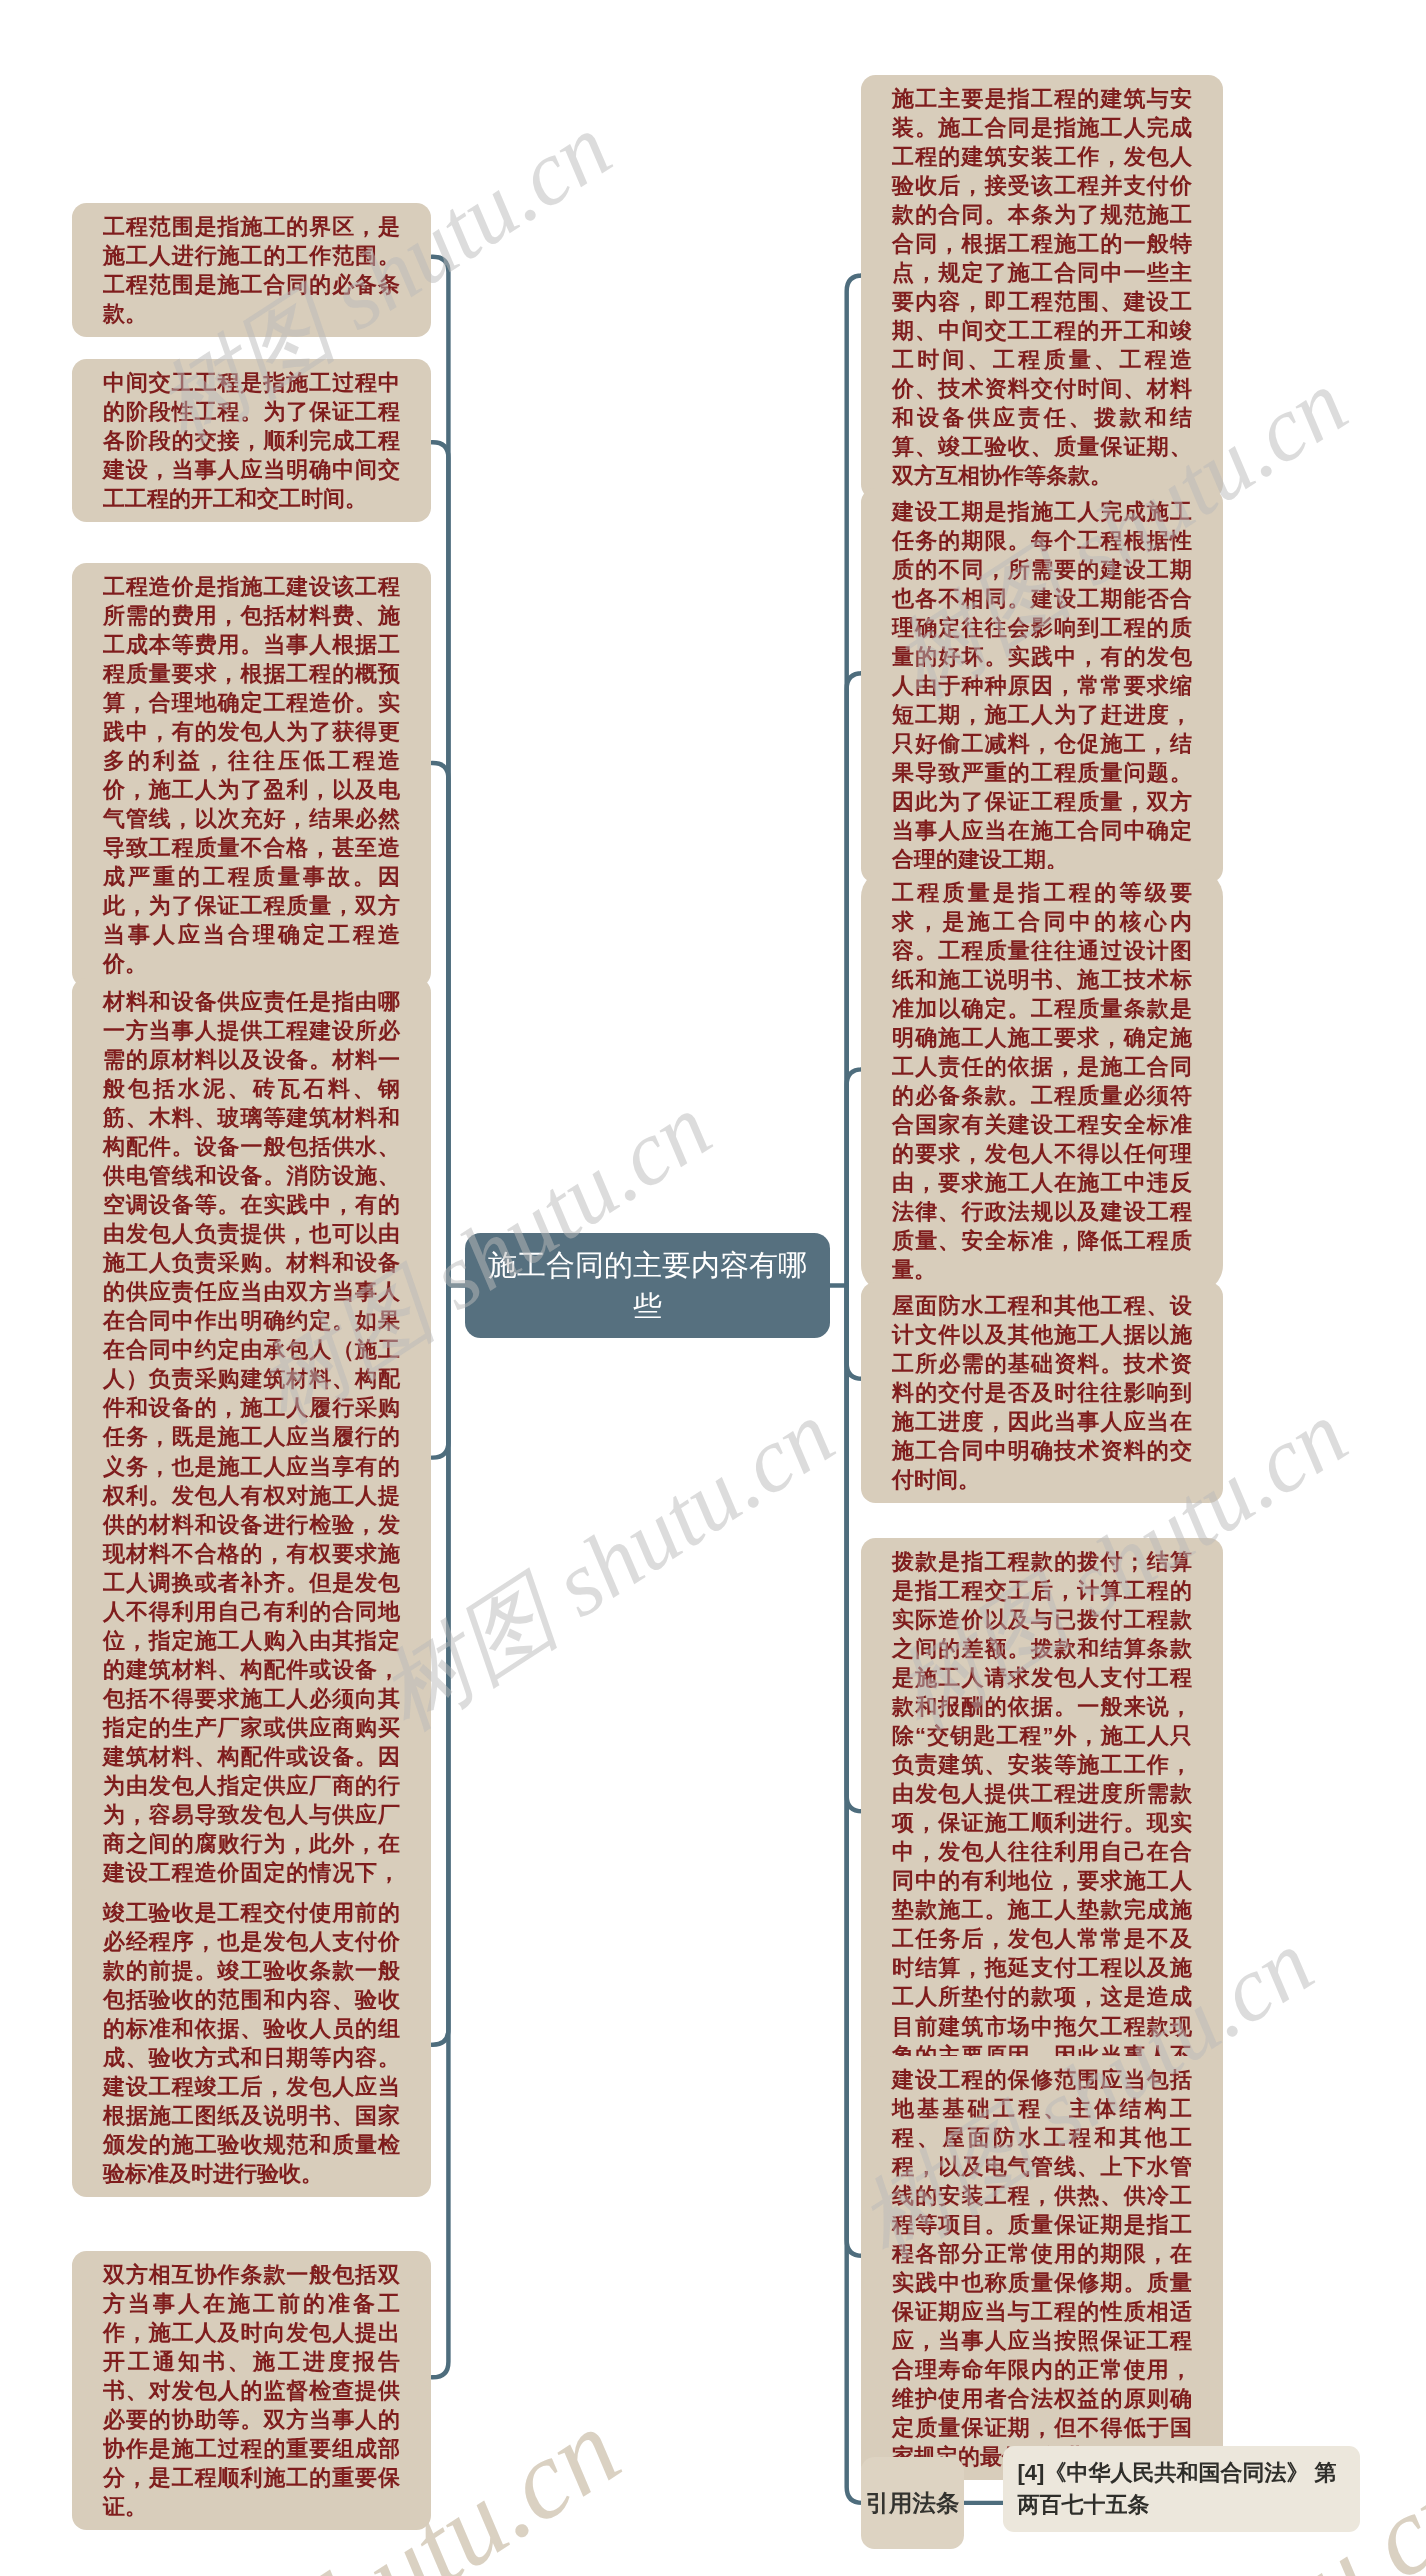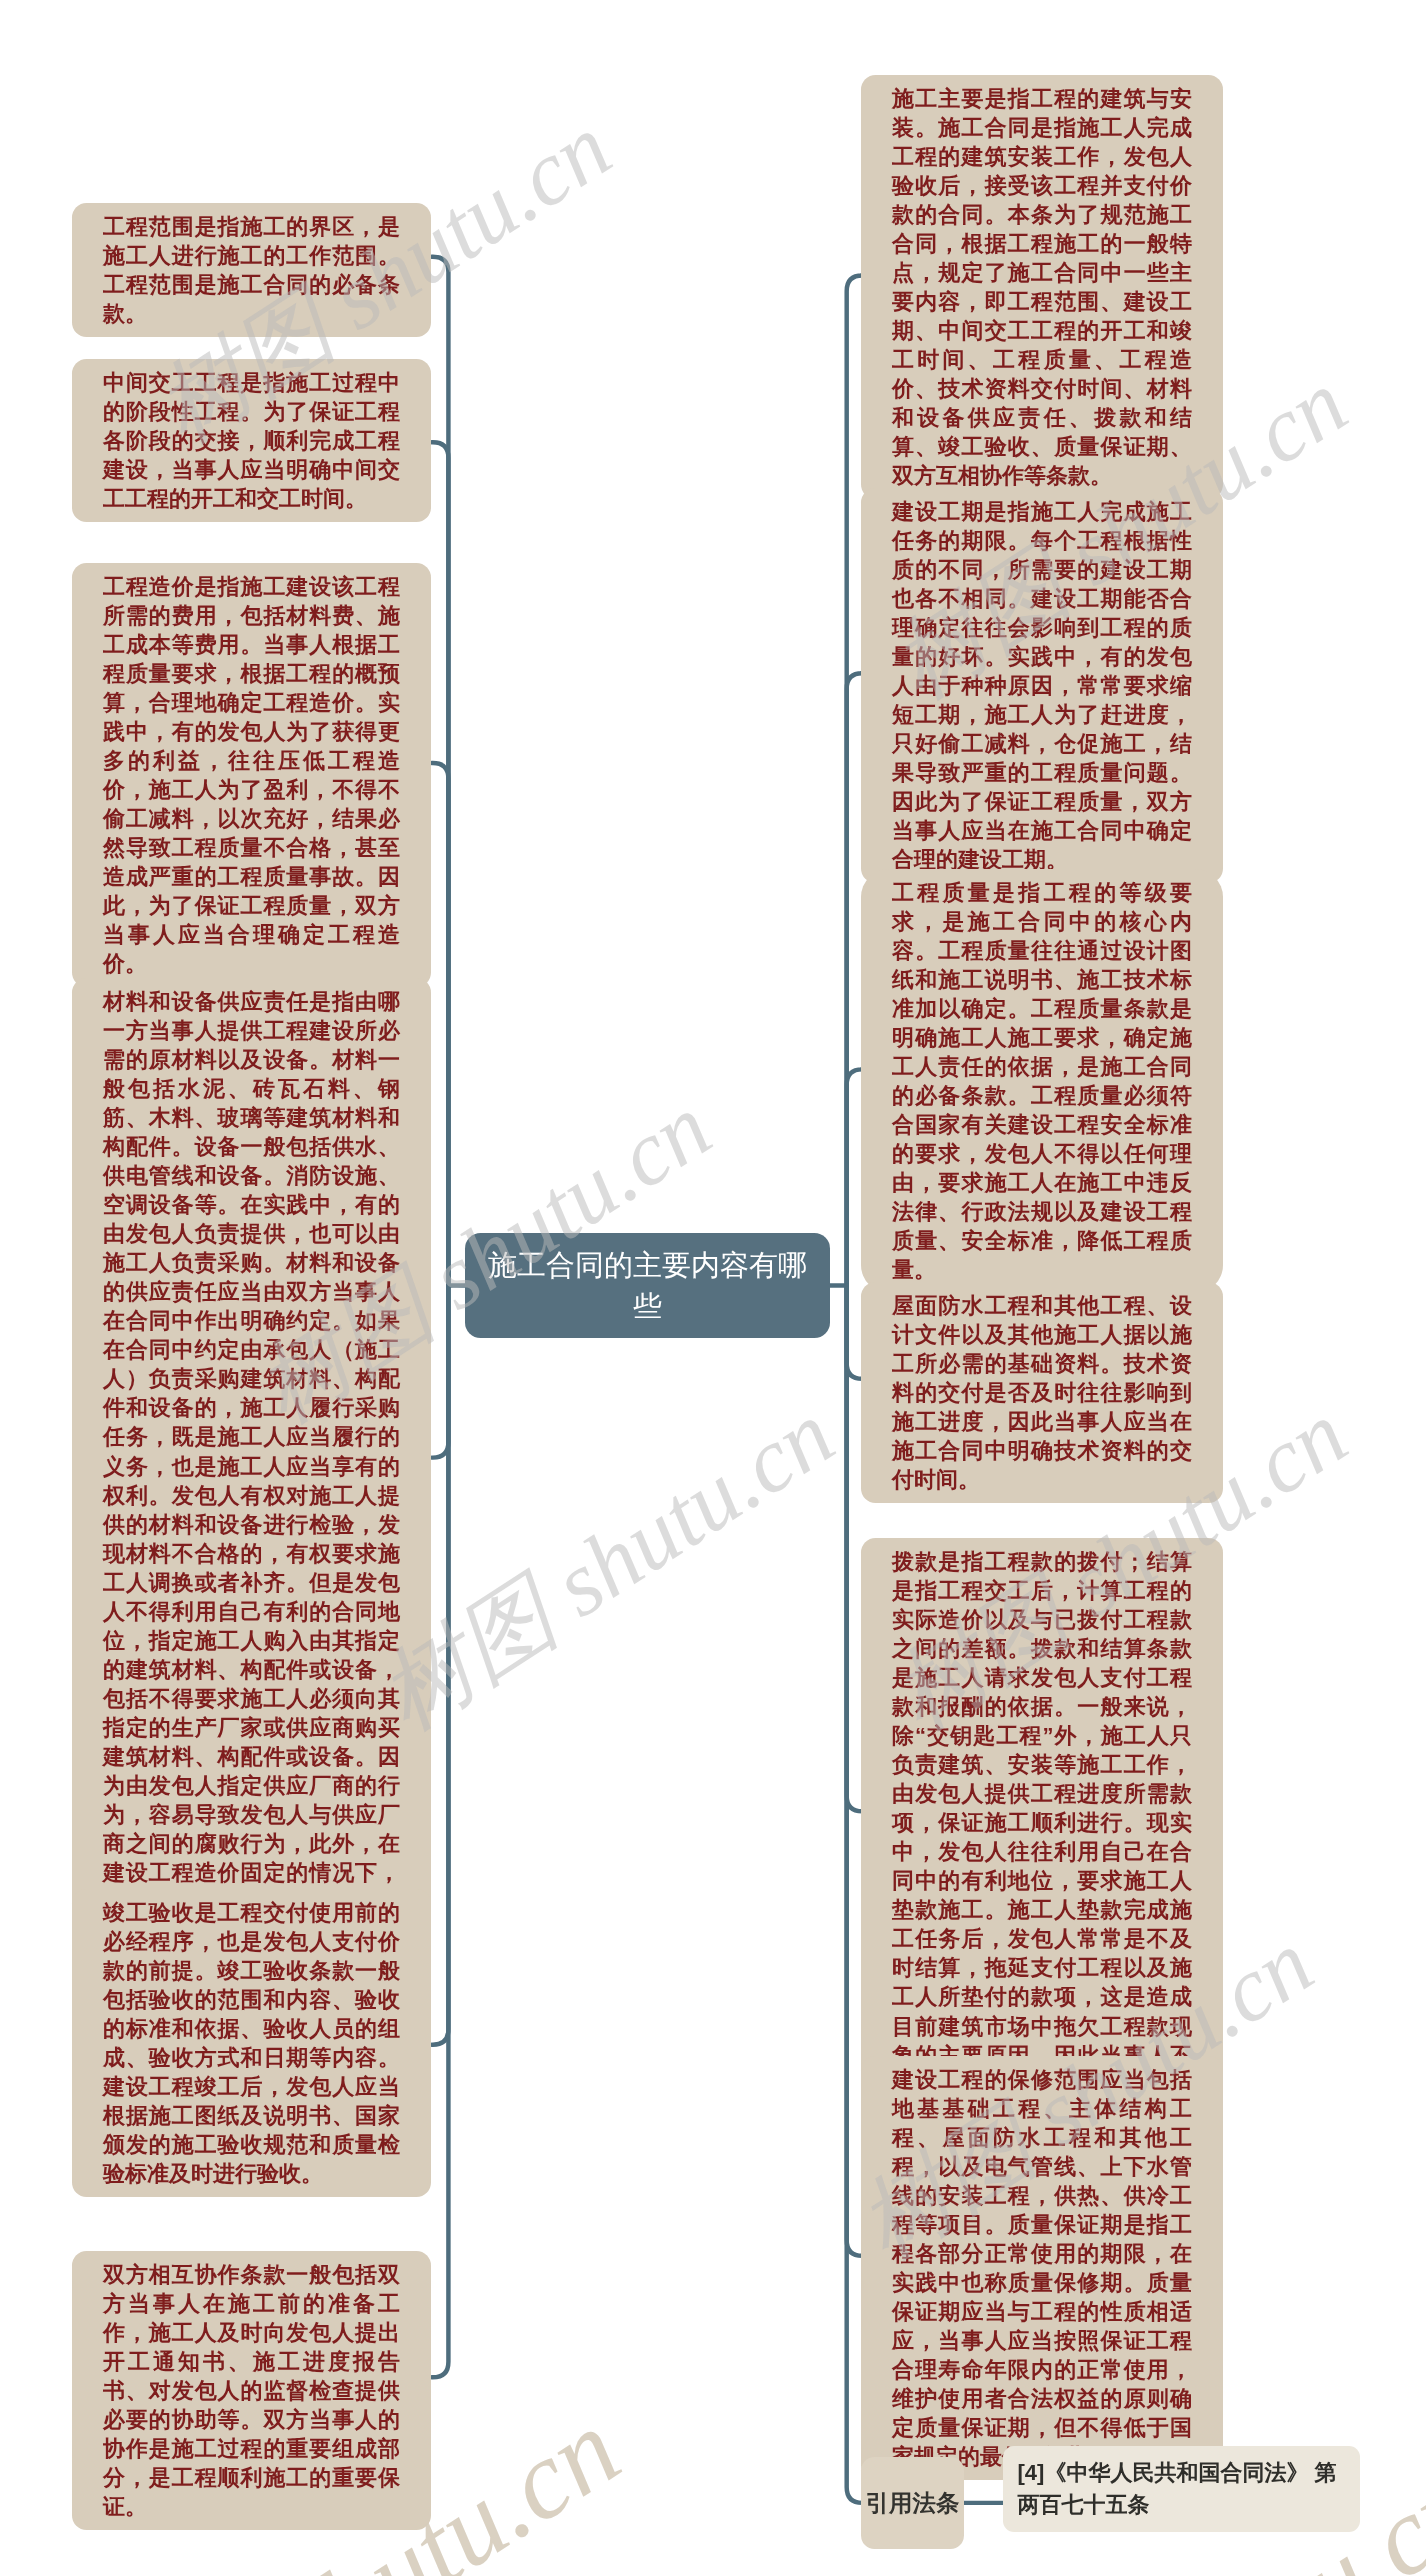--- a/index.html
+++ b/index.html
@@ -88,21 +88,21 @@
   <div class="wm" style="left:390px;  top:1644px;">树图 shutu.cn</div>
   <div class="wm" style="left:903px; top:1644px;">树图 shutu.cn</div>
   <div class="wm" style="left:869px; top:2173px;">树图 shutu.cn</div>
   <div class="wm beige" style="left:84px;  top:2702px;">树图 shutu.cn</div>
   <div class="wm beige" style="left:947px; top:2758px;">树图 shutu.cn</div>
 
   <div class="central">施工合同的主要内容有哪些</div>
 
   <div class="node left" style="top:203px;">工程范围是指施工的界区，是施工人进行施工的工作范围。工程范围是施工合同的必备条款。</div>
   <div class="node left" style="top:359px;">中间交工工程是指施工过程中的阶段性工程。为了保证工程各阶段的交接，顺利完成工程建设，当事人应当明确中间交工工程的开工和交工时间。</div>
-  <div class="node left" style="top:563px;">工程造价是指施工建设该工程所需的费用，包括材料费、施工成本等费用。当事人根据工程质量要求，根据工程的概预算，合理地确定工程造价。实践中，有的发包人为了获得更多的利益，往往压低工程造价，施工人为了盈利，不得不偷工减料，以次充好，结果必然导致工程质量不合格，甚至造成严重的工程质量事故。因此，为了保证工程质量，双方当事人应当合理确定工程造价。</div>
+  <div class="node left" style="top:563px;">工程造价是指施工建设该工程所需的费用，包括材料费、施工成本等费用。当事人根据工程质量要求，根据工程的概预算，合理地确定工程造价。实践中，有的发包人为了获得更多的利益，往往压低工程造价，施工人为了盈利，以及电气管线，以次充好，结果必然导致工程质量不合格，甚至造成严重的工程质量事故。因此，为了保证工程质量，双方当事人应当合理确定工程造价。</div>
   <div class="node left" style="top:978px;">材料和设备供应责任是指由哪一方当事人提供工程建设所必需的原材料以及设备。材料一般包括水泥、砖瓦石料、钢筋、木料、玻璃等建筑材料和构配件。设备一般包括供水、供电管线和设备。消防设施、空调设备等。在实践中，有的由发包人负责提供，也可以由施工人负责采购。材料和设备的供应责任应当由双方当事人在合同中作出明确约定。如果在合同中约定由承包人（施工人）负责采购建筑材料、构配件和设备的，施工人履行采购任务，既是施工人应当履行的义务，也是施工人应当享有的权利。发包人有权对施工人提供的材料和设备进行检验，发现材料不合格的，有权要求施工人调换或者补齐。但是发包人不得利用自己有利的合同地位，指定施工人购入由其指定的建筑材料、构配件或设备，包括不得要求施工人必须向其指定的生产厂家或供应商购买建筑材料、构配件或设备。因为由发包人指定供应厂商的行为，容易导致发包人与供应厂商之间的腐败行为，此外，在建设工程造价固定的情况下，发包人指定施工人购买高价的建筑材料、构配件或设备，也会损害施工人的利益。</div>
   <div class="node left" style="top:1889px;">竣工验收是工程交付使用前的必经程序，也是发包人支付价款的前提。竣工验收条款一般包括验收的范围和内容、验收的标准和依据、验收人员的组成、验收方式和日期等内容。建设工程竣工后，发包人应当根据施工图纸及说明书、国家颁发的施工验收规范和质量检验标准及时进行验收。</div>
   <div class="node left" style="top:2251px;">双方相互协作条款一般包括双方当事人在施工前的准备工作，施工人及时向发包人提出开工通知书、施工进度报告书、对发包人的监督检查提供必要的协助等。双方当事人的协作是施工过程的重要组成部分，是工程顺利施工的重要保证。</div>
 
   <div class="node right" style="top:75px;">施工主要是指工程的建筑与安装。施工合同是指施工人完成工程的建筑安装工作，发包人验收后，接受该工程并支付价款的合同。本条为了规范施工合同，根据工程施工的一般特点，规定了施工合同中一些主要内容，即工程范围、建设工期、中间交工工程的开工和竣工时间、工程质量、工程造价、技术资料交付时间、材料和设备供应责任、拨款和结算、竣工验收、质量保证期、双方互相协作等条款。</div>
   <div class="node right" style="top:488px;">建设工期是指施工人完成施工任务的期限。每个工程根据性质的不同，所需要的建设工期也各不相同。建设工期能否合理确定往往会影响到工程的质量的好坏。实践中，有的发包人由于种种原因，常常要求缩短工期，施工人为了赶进度，只好偷工减料，仓促施工，结果导致严重的工程质量问题。因此为了保证工程质量，双方当事人应当在施工合同中确定合理的建设工期。</div>
   <div class="node right" style="top:869px;border-radius:28px;">工程质量是指工程的等级要求，是施工合同中的核心内容。工程质量往往通过设计图纸和施工说明书、施工技术标准加以确定。工程质量条款是明确施工人施工要求，确定施工人责任的依据，是施工合同的必备条款。工程质量必须符合国家有关建设工程安全标准的要求，发包人不得以任何理由，要求施工人在施工中违反法律、行政法规以及建设工程质量、安全标准，降低工程质量。</div>
   <div class="node right" style="top:1282px;">屋面防水工程和其他工程、设计文件以及其他施工人据以施工所必需的基础资料。技术资料的交付是否及时往往影响到施工进度，因此当事人应当在施工合同中明确技术资料的交付时间。</div>
   <div class="node right" style="top:1538px;">拨款是指工程款的拨付；结算是指工程交工后，计算工程的实际造价以及与已拨付工程款之间的差额。拨款和结算条款是施工人请求发包人支付工程款和报酬的依据。一般来说，除“交钥匙工程”外，施工人只负责建筑、安装等施工工作，由发包人提供工程进度所需款项，保证施工顺利进行。现实中，发包人往往利用自己在合同中的有利地位，要求施工人垫款施工。施工人垫款完成施工任务后，发包人常常是不及时结算，拖延支付工程以及施工人所垫付的款项，这是造成目前建筑市场中拖欠工程款现象的主要原因，因此当事人不得在合同中约定垫款施工。</div>
   <div class="node right" style="top:2056px;">建设工程的保修范围应当包括地基基础工程、主体结构工程、屋面防水工程和其他工程，以及电气管线、上下水管线的安装工程，供热、供冷工程等项目。质量保证期是指工程各部分正常使用的期限，在实践中也称质量保修期。质量保证期应当与工程的性质相适应，当事人应当按照保证工程合理寿命年限内的正常使用，维护使用者合法权益的原则确定质量保证期，但不得低于国家规定的最低保证期限。</div>

